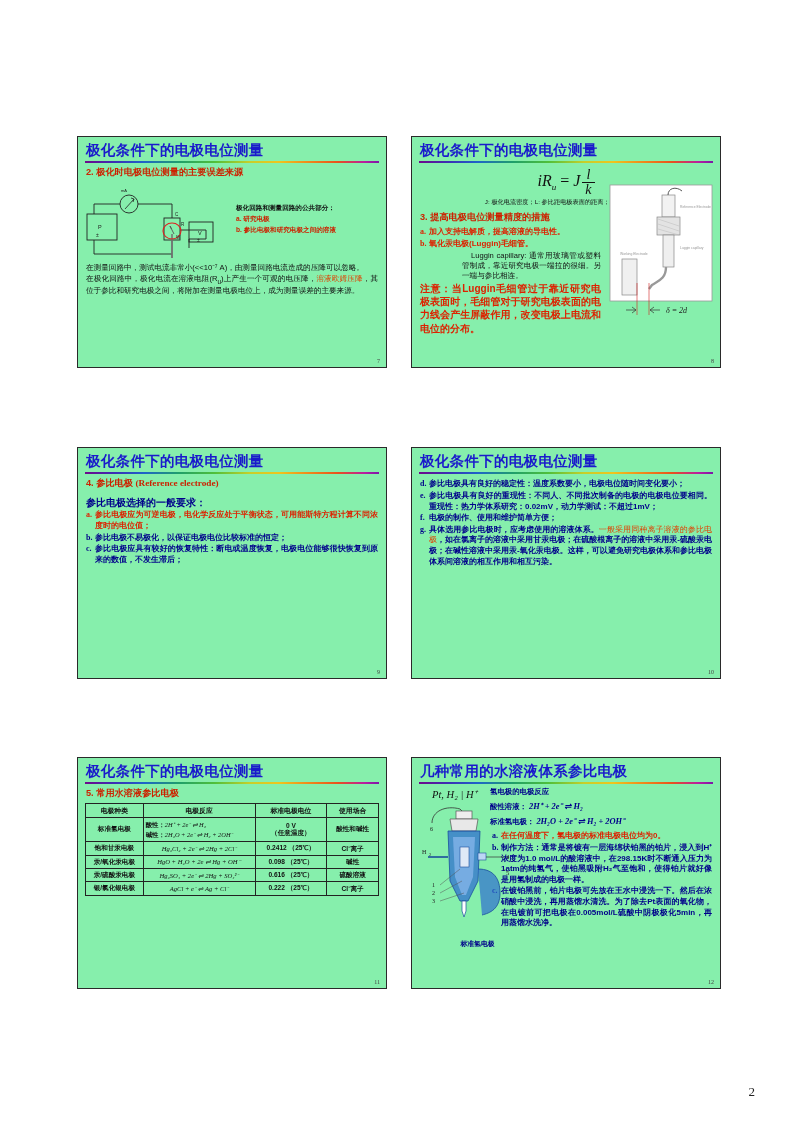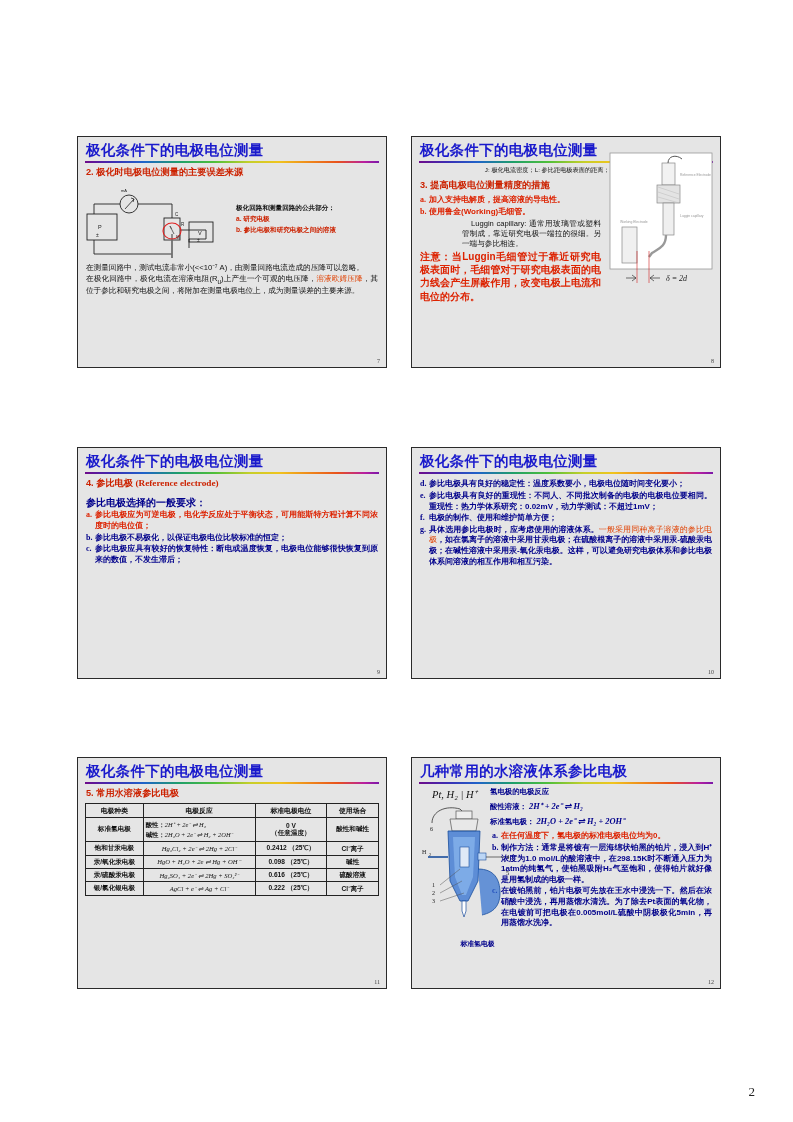--- a/index.html
+++ b/index.html
@@ -15,21 +15,21 @@
 
   
   .page {
     position: absolute;
     left: 0; top: 0;
     width: 793px; height: 1122px;
   }
   .slide {
     position: absolute;
     border: 1.2px solid #2a2a2a;
-    background: #e5e5e5;
+    background: #86efac;
     overflow: hidden;
   }
   .slide.col-l { left: 77px; width: 310px; }
   .slide.col-r { left: 411px; width: 310px; }
   .slide.row-1 { top: 136px; height: 232px; }
   .slide.row-2 { top: 447px; height: 232px; }
   .slide.row-3 { top: 757px; height: 232px; }
 
   .slide-inner { position: relative; width:100%; height:100%; padding: 4px 6px 0 6px; }
 
@@ -239,20 +239,28 @@
 
       <div class="pgnum">7</div>
     </div>
   </div>
 
   <div class="slide col-r row-1">
     <div class="slide-inner">
       <div class="s-title">极化条件下的电极电位测量</div>
       <div class="rainbow"></div>
 
+      <div class="formula">
+        <span>i</span><span>R</span><sub>u</sub>
+        <span style="font-style:normal;">=</span>
+        <span>J</span><span class="frac">
+            <span class="num">l</span>
+            <span class="den">k</span>
+          </span>
+      </div>
       <div class="formula-key">J: 极化电流密度；L: 参比距电极表面的距离；k: 溶液电导率</div>
 
       <div class="s2-body">
         <svg class="luggin-fig" viewBox="0 0 106 146">
           <rect x="2" y="2" width="102" height="116" fill="#fff" stroke="#999" stroke-width="0.8"></rect>
 
           <rect x="54" y="12" width="13" height="22" fill="#f2f2f2" stroke="#888" stroke-width="0.7"></rect>
           <path d="M60,12 C60,5 68,3 74,8" fill="none" stroke="#555" stroke-width="1"></path>
           <rect x="49" y="34" width="23" height="18" fill="#e3e3e3" stroke="#888" stroke-width="0.7"></rect>
           <g stroke="#bbb" stroke-width="0.5">
@@ -277,21 +285,21 @@
 
         <div class="s2-text">
           <div class="heading-red">3. 提高电极电位测量精度的措施</div>
           <div class="lst">
             <div class="lst-row">
               <span class="lst-mark rd">a.</span>
               <span class="lst-body rd">加入支持电解质，提高溶液的导电性。</span>
             </div>
             <div class="lst-row">
               <span class="lst-mark rd">b.</span>
-              <span class="lst-body rd">使用鲁金(Working)毛细管。</span>
+              <span class="lst-body rd">氧化汞电极(Luggin)毛细管。</span>
             </div>
           </div>
           <div class="body-black" style="text-indent:9px;margin-left:44px;">Luggin capillary: 通常用玻璃管或塑料管制成，靠近研究电极一端拉的很细。另一端与参比相连。</div>
           <div class="body-blue" style="color:#dd2200;">注意：当Luggin毛细管过于靠近研究电极表面时，毛细管对于研究电极表面的电力线会产生屏蔽作用，改变电极上电流和电位的分布。</div>
         </div>
       </div>
 
       <div class="pgnum">8</div>
     </div>
   </div>

